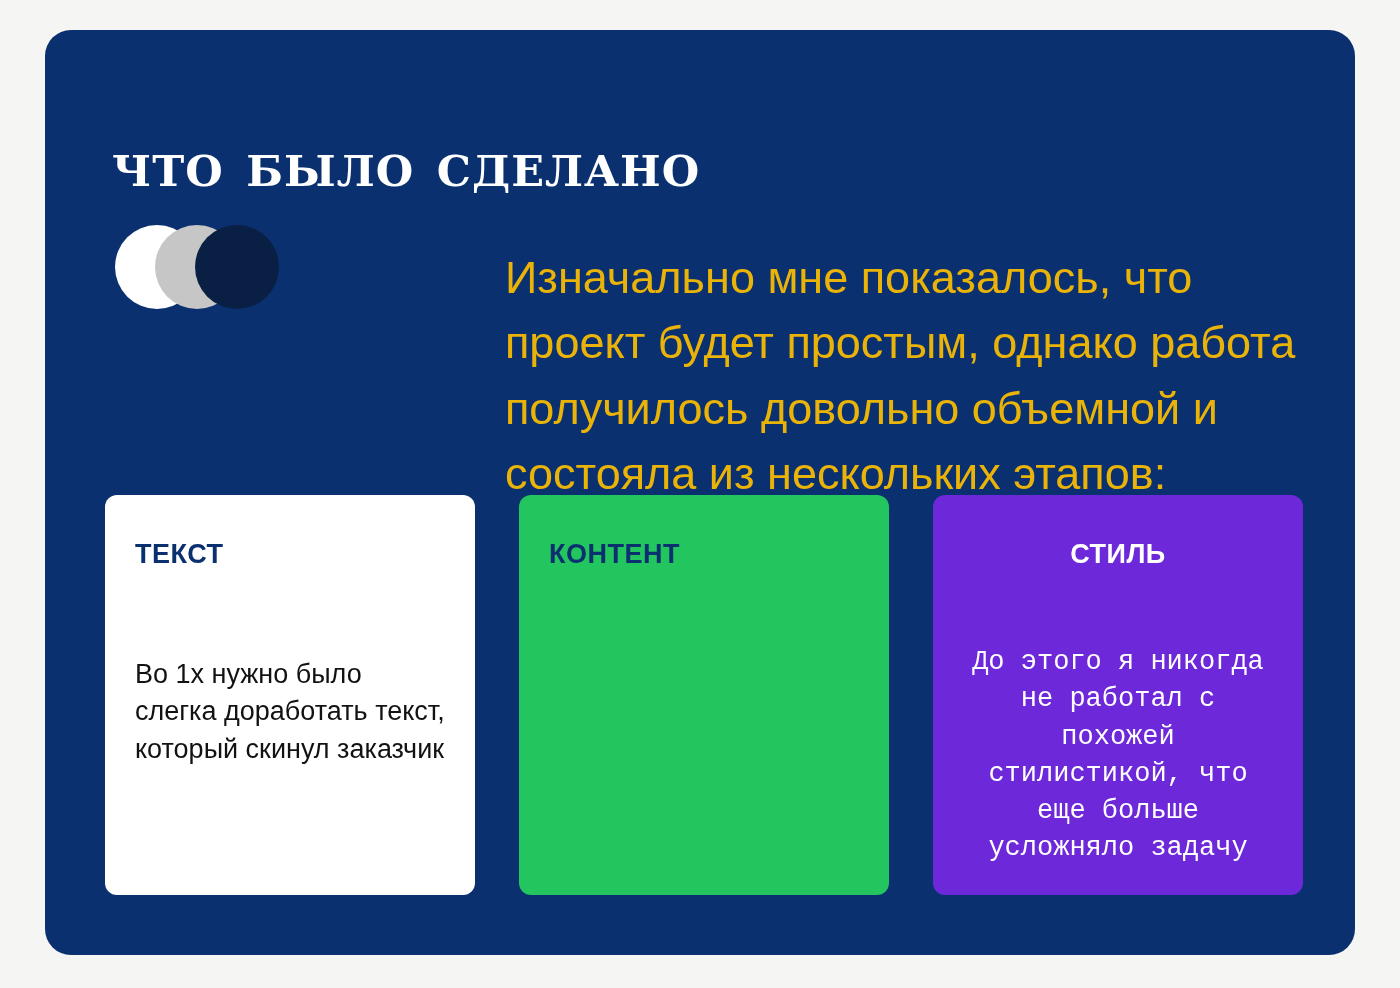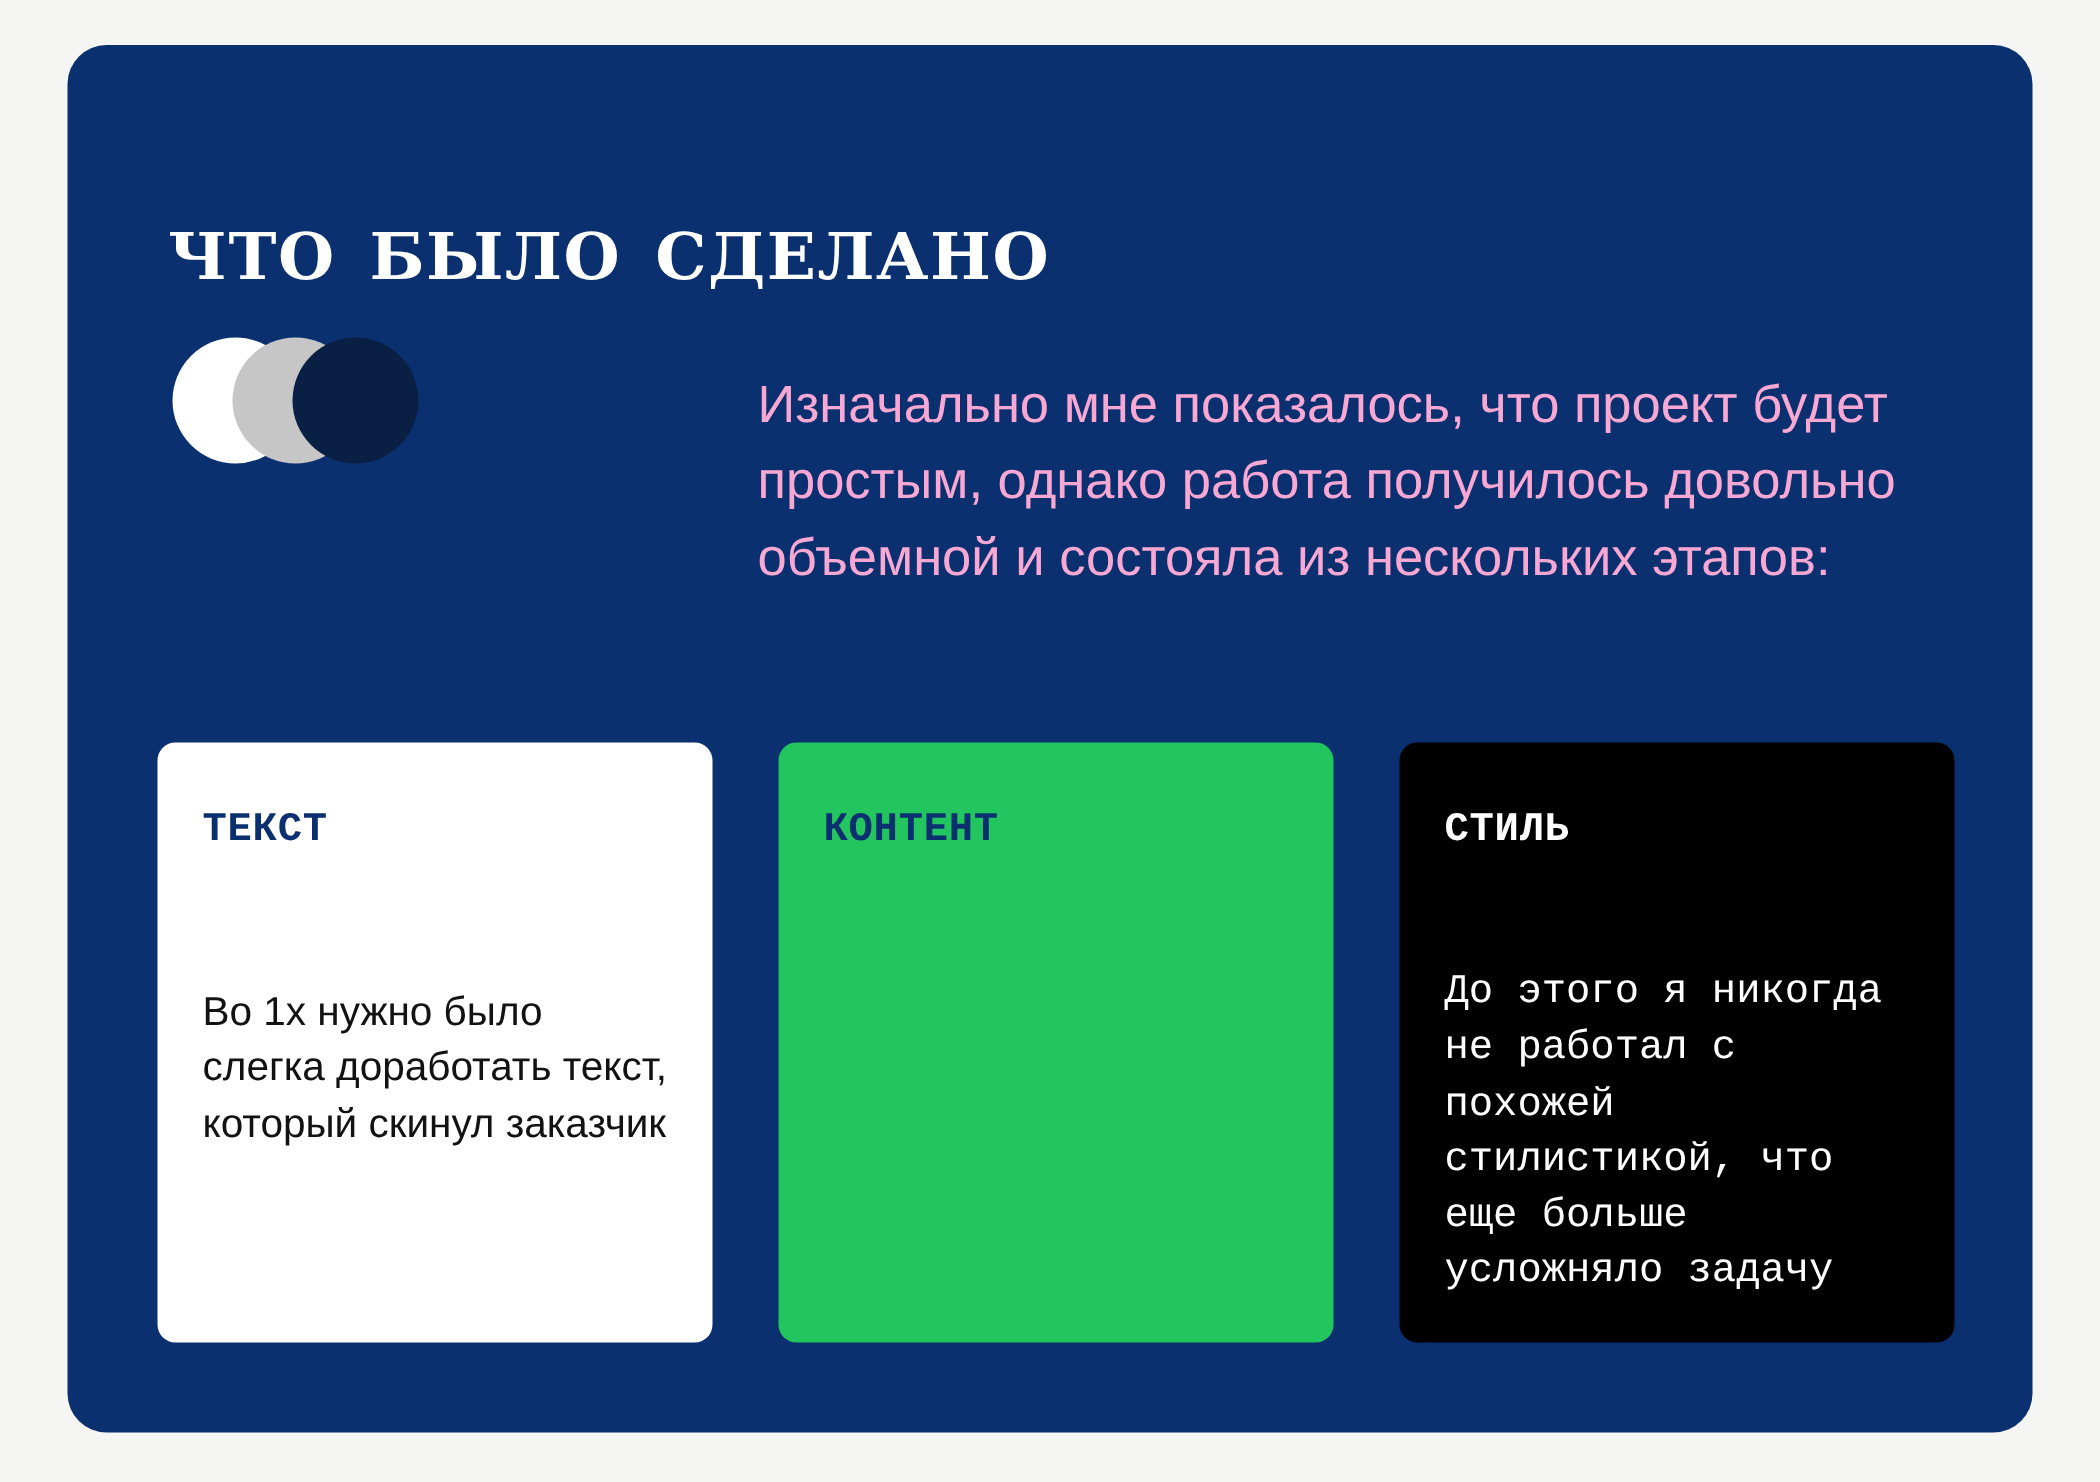--- a/index.html
+++ b/index.html
@@ -60,22 +60,22 @@
   }
   .logo .c1 { left: 0;   background: #ffffff; }
   .logo .c2 { left: 40px; background: #c6c6c6; }
   .logo .c3 { left: 80px; background: #0a1f44; }
 
   .intro {
     position: absolute;
     left: 460px;
     top: 215px;
     width: 800px;
-    color: #f9a8d4;
-    font-size: 35px;
+    color: #eab308;
+    font-size: 45px;
     line-height: 1.45;
   }
 
   .cards {
     position: absolute;
     left: 60px;
     top: 465px;
     width: 1200px;
     height: 400px;
     display: flex;
@@ -87,24 +87,24 @@
     height: 400px;
     border-radius: 12px;
     box-sizing: border-box;
     padding: 34px 30px 30px 30px;
     position: relative;
     display: flex;
     flex-direction: column;
   }
   .card-white { background: #ffffff; }
   .card-grey  { background: #22c55e; }
-  .card-navy  { background: #000000; }
+  .card-navy  { background: #6d28d9; text-align: center; }
 
   .card-title {
-    font-family: Liberation Mono, monospace;
+    font-family: Liberation Sans, sans-serif;
     font-weight: bold;
     font-size: 38px;
     letter-spacing: 0.5px;
     font-variant: small-caps;
     text-transform: lowercase;
     margin: 0 0 0 0;
   }
   .card-white .card-title { color: #0b3070; }
   .card-grey  .card-title { color: #0b3070; }
   .card-navy  .card-title { color: #ffffff; }

